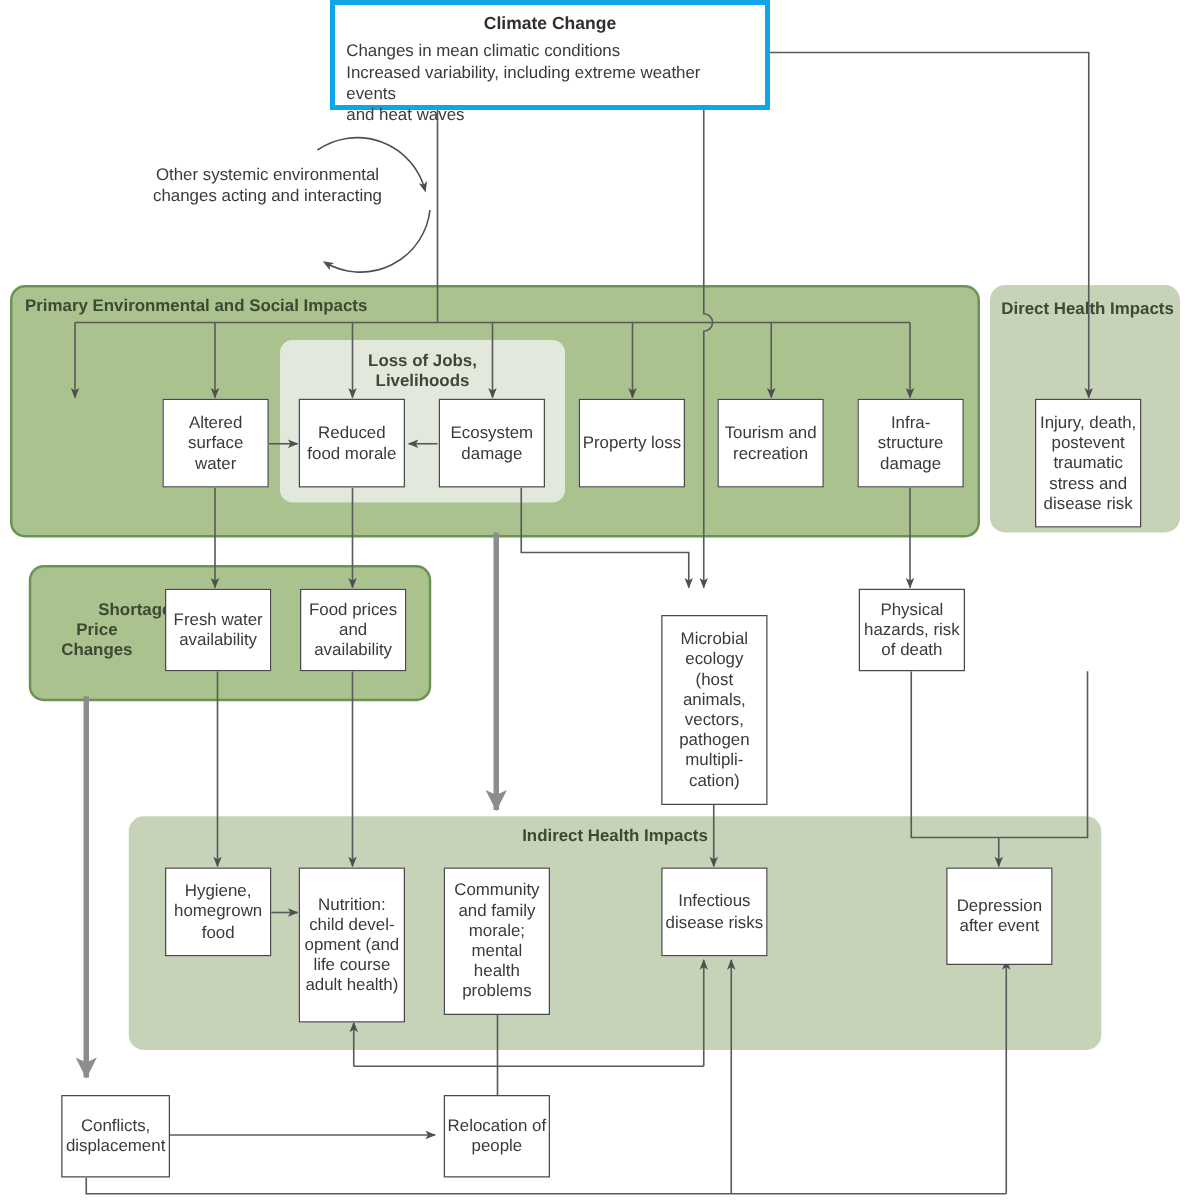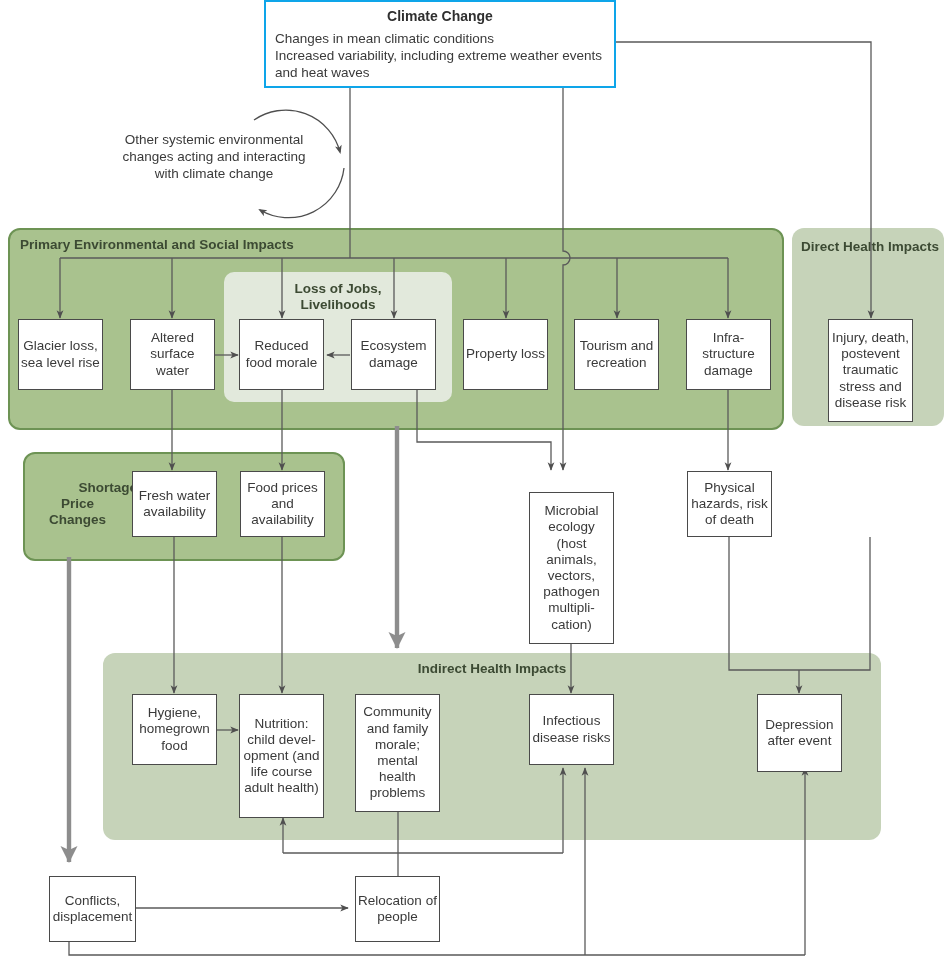--- a/index.html
+++ b/index.html
@@ -13,21 +13,21 @@
   .band-direct{background:#c6d3b9;}
   .band-indirect{background:#c6d3b9;}
   .band-jobs{background:#e2e9dc;border-radius:10px;}
 
   .band-title{position:absolute;font-weight:bold;font-size:13.5px;color:#3c4a33;line-height:1.22;}
 
   .node{position:absolute;background:#ffffff;border:1px solid #4a4a4a;
         display:flex;align-items:center;justify-content:center;text-align:center;
         font-size:13.5px;line-height:1.2;color:#3a3a3a;box-sizing:border-box;padding:2px;}
 
-  .cc-box{position:absolute;background:#fff;border:2px solid #0ea5e9;box-sizing:border-box;}
+  .cc-box{position:absolute;background:#fff;border:4px solid #0ea5e9;box-sizing:border-box;}
   .cc-title{text-align:center;font-weight:bold;font-size:14px;color:#2f2f2f;padding-top:6px;}
   .cc-body{font-size:13.5px;line-height:1.27;color:#3a3a3a;padding:6px 9px 0 9px;}
 
   .cycle-label{position:absolute;text-align:center;font-size:13.5px;line-height:1.27;color:#3a3a3a;}
 </style>
 </head>
 <body>
 
 <div id="stage">
 
@@ -127,24 +127,22 @@
       <marker id="ahc" markerWidth="10" markerHeight="10" refX="7" refY="3.6" orient="auto" markerUnits="userSpaceOnUse">
         <path d="M0.5,0.2 L9,3.6 L0.5,7 L2.6,3.6 Z" fill="#4f4f4f"></path>
       </marker>
     </defs>
     <path d="M14,22 A56,56 0 0 1 100,54" fill="none" stroke="#4f4f4f" stroke-width="1.3" marker-end="url(#ahc)"></path>
     <path d="M104,70 A56,56 0 0 1 20,112" fill="none" stroke="#4f4f4f" stroke-width="1.3" marker-end="url(#ahc)"></path>
   </svg>
   <div class="cycle-label" style="left:104px;top:131px;width:220px;">
     <div>Other systemic environmental</div>
     <div>changes acting and interacting</div>
-    <div>with climate change</div>
   </div>
 
-  <div class="node" style="left:18px;top:319px;width:85px;height:71px;">Glacier loss, sea level rise</div>
   <div class="node" style="left:130px;top:319px;width:85px;height:71px;">Altered surface water</div>
   <div class="node" style="left:239px;top:319px;width:85px;height:71px;">Reduced food morale</div>
   <div class="node" style="left:351px;top:319px;width:85px;height:71px;">Ecosystem damage</div>
   <div class="node" style="left:463px;top:319px;width:85px;height:71px;">Property loss</div>
   <div class="node" style="left:574px;top:319px;width:85px;height:71px;">Tourism and recreation</div>
   <div class="node" style="left:686px;top:319px;width:85px;height:71px;">Infra-structure damage</div>
   <div class="node" style="left:828px;top:319px;width:85px;height:103px;">Injury, death, postevent traumatic stress and disease risk</div>
 
   <div class="node" style="left:132px;top:471px;width:85px;height:66px;">Fresh water availability</div>
   <div class="node" style="left:240px;top:471px;width:85px;height:66px;">Food prices and availability</div>

